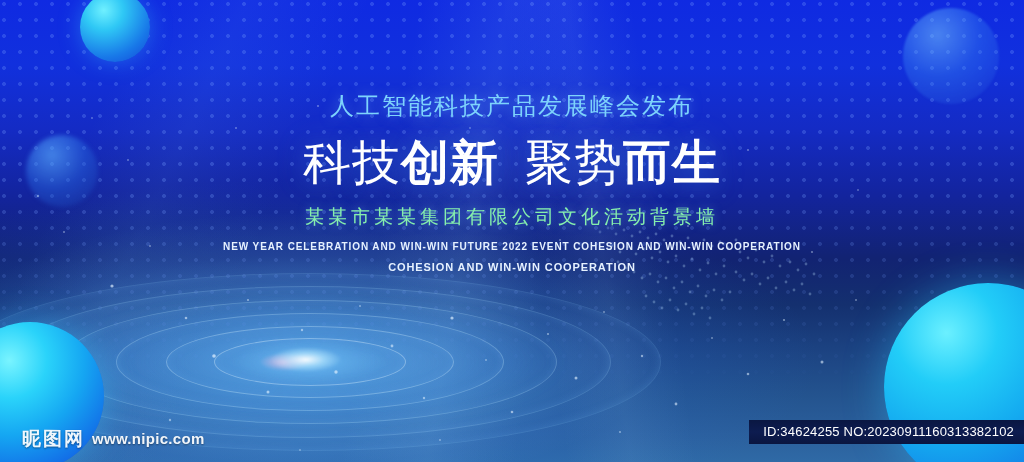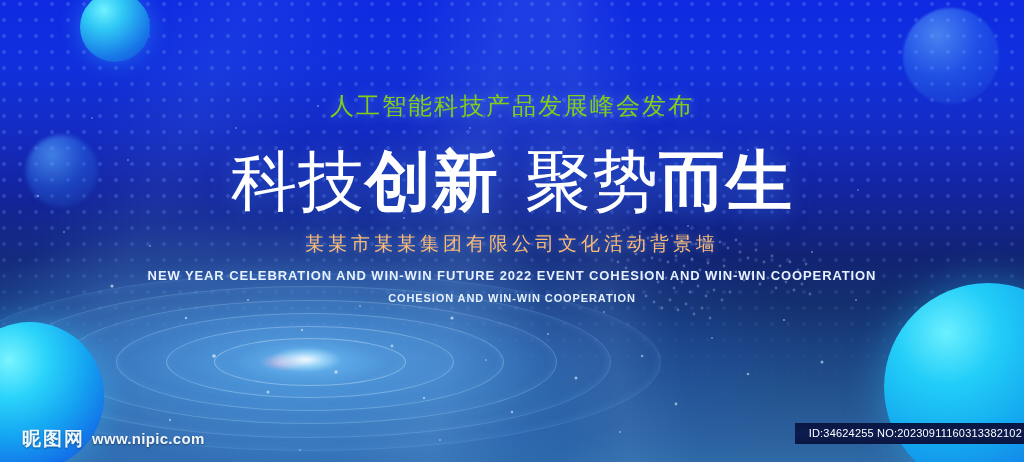--- a/index.html
+++ b/index.html
@@ -132,46 +132,46 @@
   
   .content{
     position:absolute;left:0;right:0;top:92px;
     text-align:center;
     color:#fff;
   }
   .eyebrow{
     font-size:24px;
     letter-spacing:2px;
     font-weight:400;
-    color:#84cc16;
+    color:#7dd3fc;
     text-shadow:0 0 12px rgba(120,190,255,.55);
     line-height:1.2;
   }
   .headline{
-    margin-top:27px;
-    font-size:66px;
+    margin-top:18px;
+    font-size:48px;
     line-height:1.02;
     letter-spacing:1px;
     white-space:nowrap;
     text-shadow:0 2px 16px rgba(20,60,190,.75), 0 0 30px rgba(130,200,255,.35);
   }
   .hl-light{font-weight:400;}
   .hl-bold{font-weight:700;}
   .hl-gap{display:inline-block;width:26px;}
   .subline{
     margin-top:16px;
     font-size:19px;
     letter-spacing:4px;
     font-weight:400;
-    color:#fdba74;
+    color:#86efac;
     text-shadow:0 0 10px rgba(110,180,255,.5);
   }
   .eng1{
     margin-top:11px;
-    font-size:13px;
+    font-size:10px;
     letter-spacing:.9px;
     font-weight:700;
     color:#e6f1ff;
   }
   .eng2{
     margin-top:9px;
     font-size:11px;
     letter-spacing:.9px;
     font-weight:700;
     color:#e6f1ff;
@@ -194,23 +194,23 @@
     font-size:15px;font-weight:700;line-height:1;
     color:#ffffff;letter-spacing:.3px;
     text-shadow:0 1px 2px rgba(0,0,0,.45);
   }
 
   
   .id-badge{
     position:absolute;right:0;bottom:18px;
     background:linear-gradient(180deg,#0a1742 0%,#0d1c50 50%,#0a1640 100%);
     color:#ffffff;
-    font-size:11px;
+    font-size:13px;
     letter-spacing:.2px;
-    padding:4px 2px 4px 14px;
+    padding:4px 10px 4px 14px;
     line-height:1.2;
     white-space:nowrap;
   }
 </style>
 </head>
 <body>
 
 <div id="poster">
 
   <div class="layer bg-base"></div>

